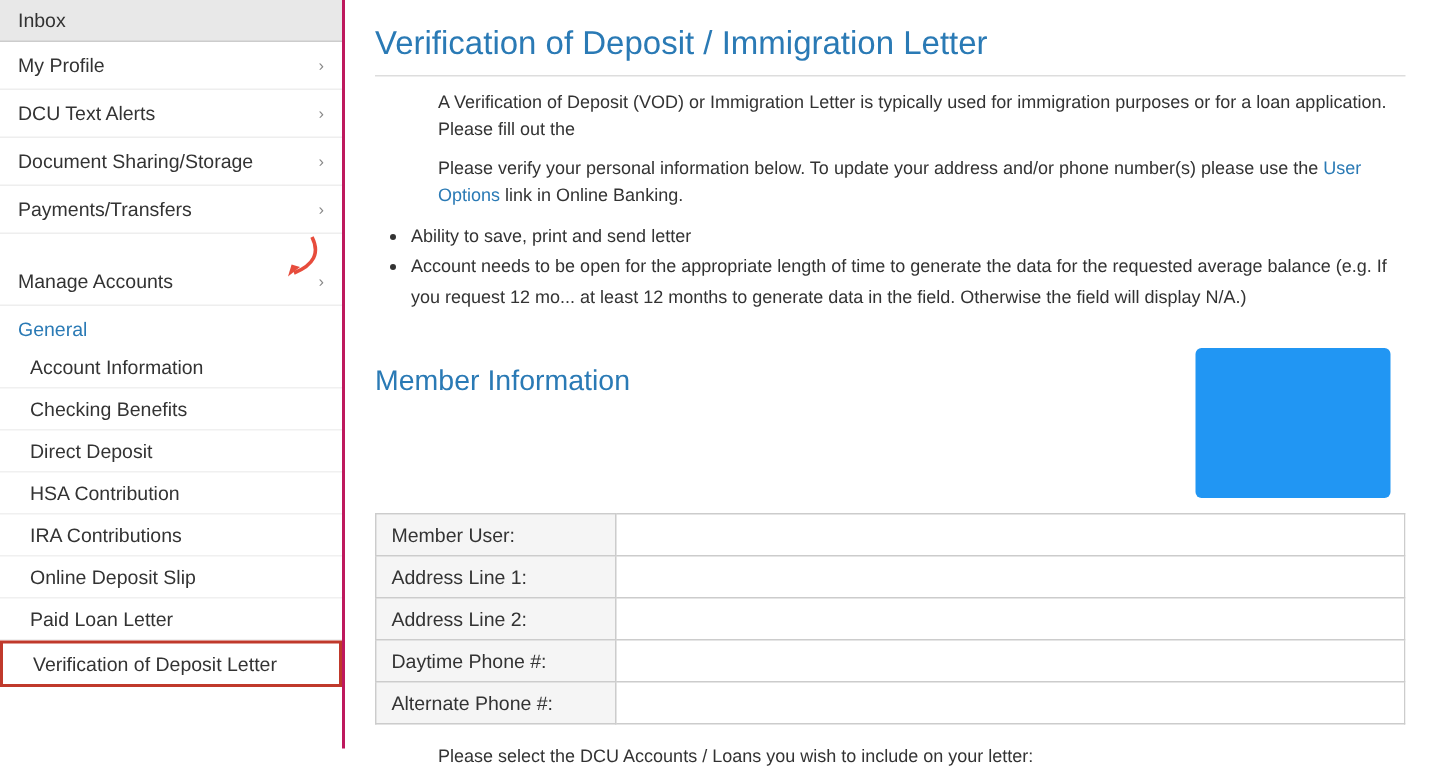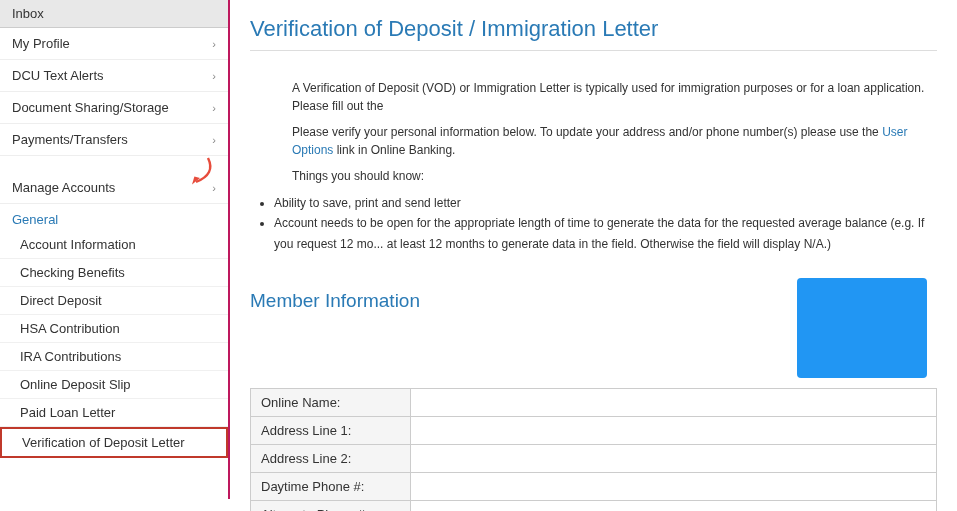--- a/index.html
+++ b/index.html
@@ -61,21 +61,21 @@
       flex: 1;
       padding: 16px 20px;
       overflow-y: auto;
       height: 511px;
       background: #fff;
     }
     .main h1 {
       font-size: 22px;
       color: #2a7ab5;
       font-weight: normal;
-      margin-bottom: 28px;
+      margin-bottom: 8px;
       border-bottom: 1px solid #ddd;
       padding-bottom: 8px;
     }
     .intro-text {
       font-size: 12px;
       color: #333;
       margin-bottom: 8px;
       line-height: 1.5;
       margin-left: 42px;
     }
@@ -203,34 +203,33 @@
   <h1>Verification of Deposit / Immigration Letter</h1>
 
   <p class="intro-text">
     <span>A Verification of Deposit (VOD) or Immigration Letter is typically used for immigration purposes or for a loan application. Please fill out the</span>
   </p>
   <p class="intro-text">
     <span>Please verify your personal information below. To update your address and/or phone number(s) please use the</span>
     <a>User Options</a>
     <span>link in Online Banking.</span>
   </p>
-  <p class="intro-text">Things you should know:</p>
   <ul class="bullets">
     <li>Ability to save, print and send letter</li>
     <li>Account needs to be open for the appropriate length of time to generate the data for the requested average balance (e.g. If you request 12 mo... at least 12 months to generate data in the field. Otherwise the field will display N/A.)</li>
   </ul>
 
   <div class="member-info-row">
     <div class="blue-block"></div>
     <h2 class="section-title">Member Information</h2>
 
     <table class="form-table">
       <tbody>
           <tr>
-        <td class="label-cell">Online Name:</td>
+        <td class="label-cell">Member User:</td>
         <td class="value-cell">&nbsp;</td>
       </tr>
       <tr>
         <td class="label-cell">Address Line 1:</td>
         <td class="value-cell">&nbsp;</td>
       </tr>
       <tr>
         <td class="label-cell">Address Line 2:</td>
         <td class="value-cell">&nbsp;</td>
       </tr>

